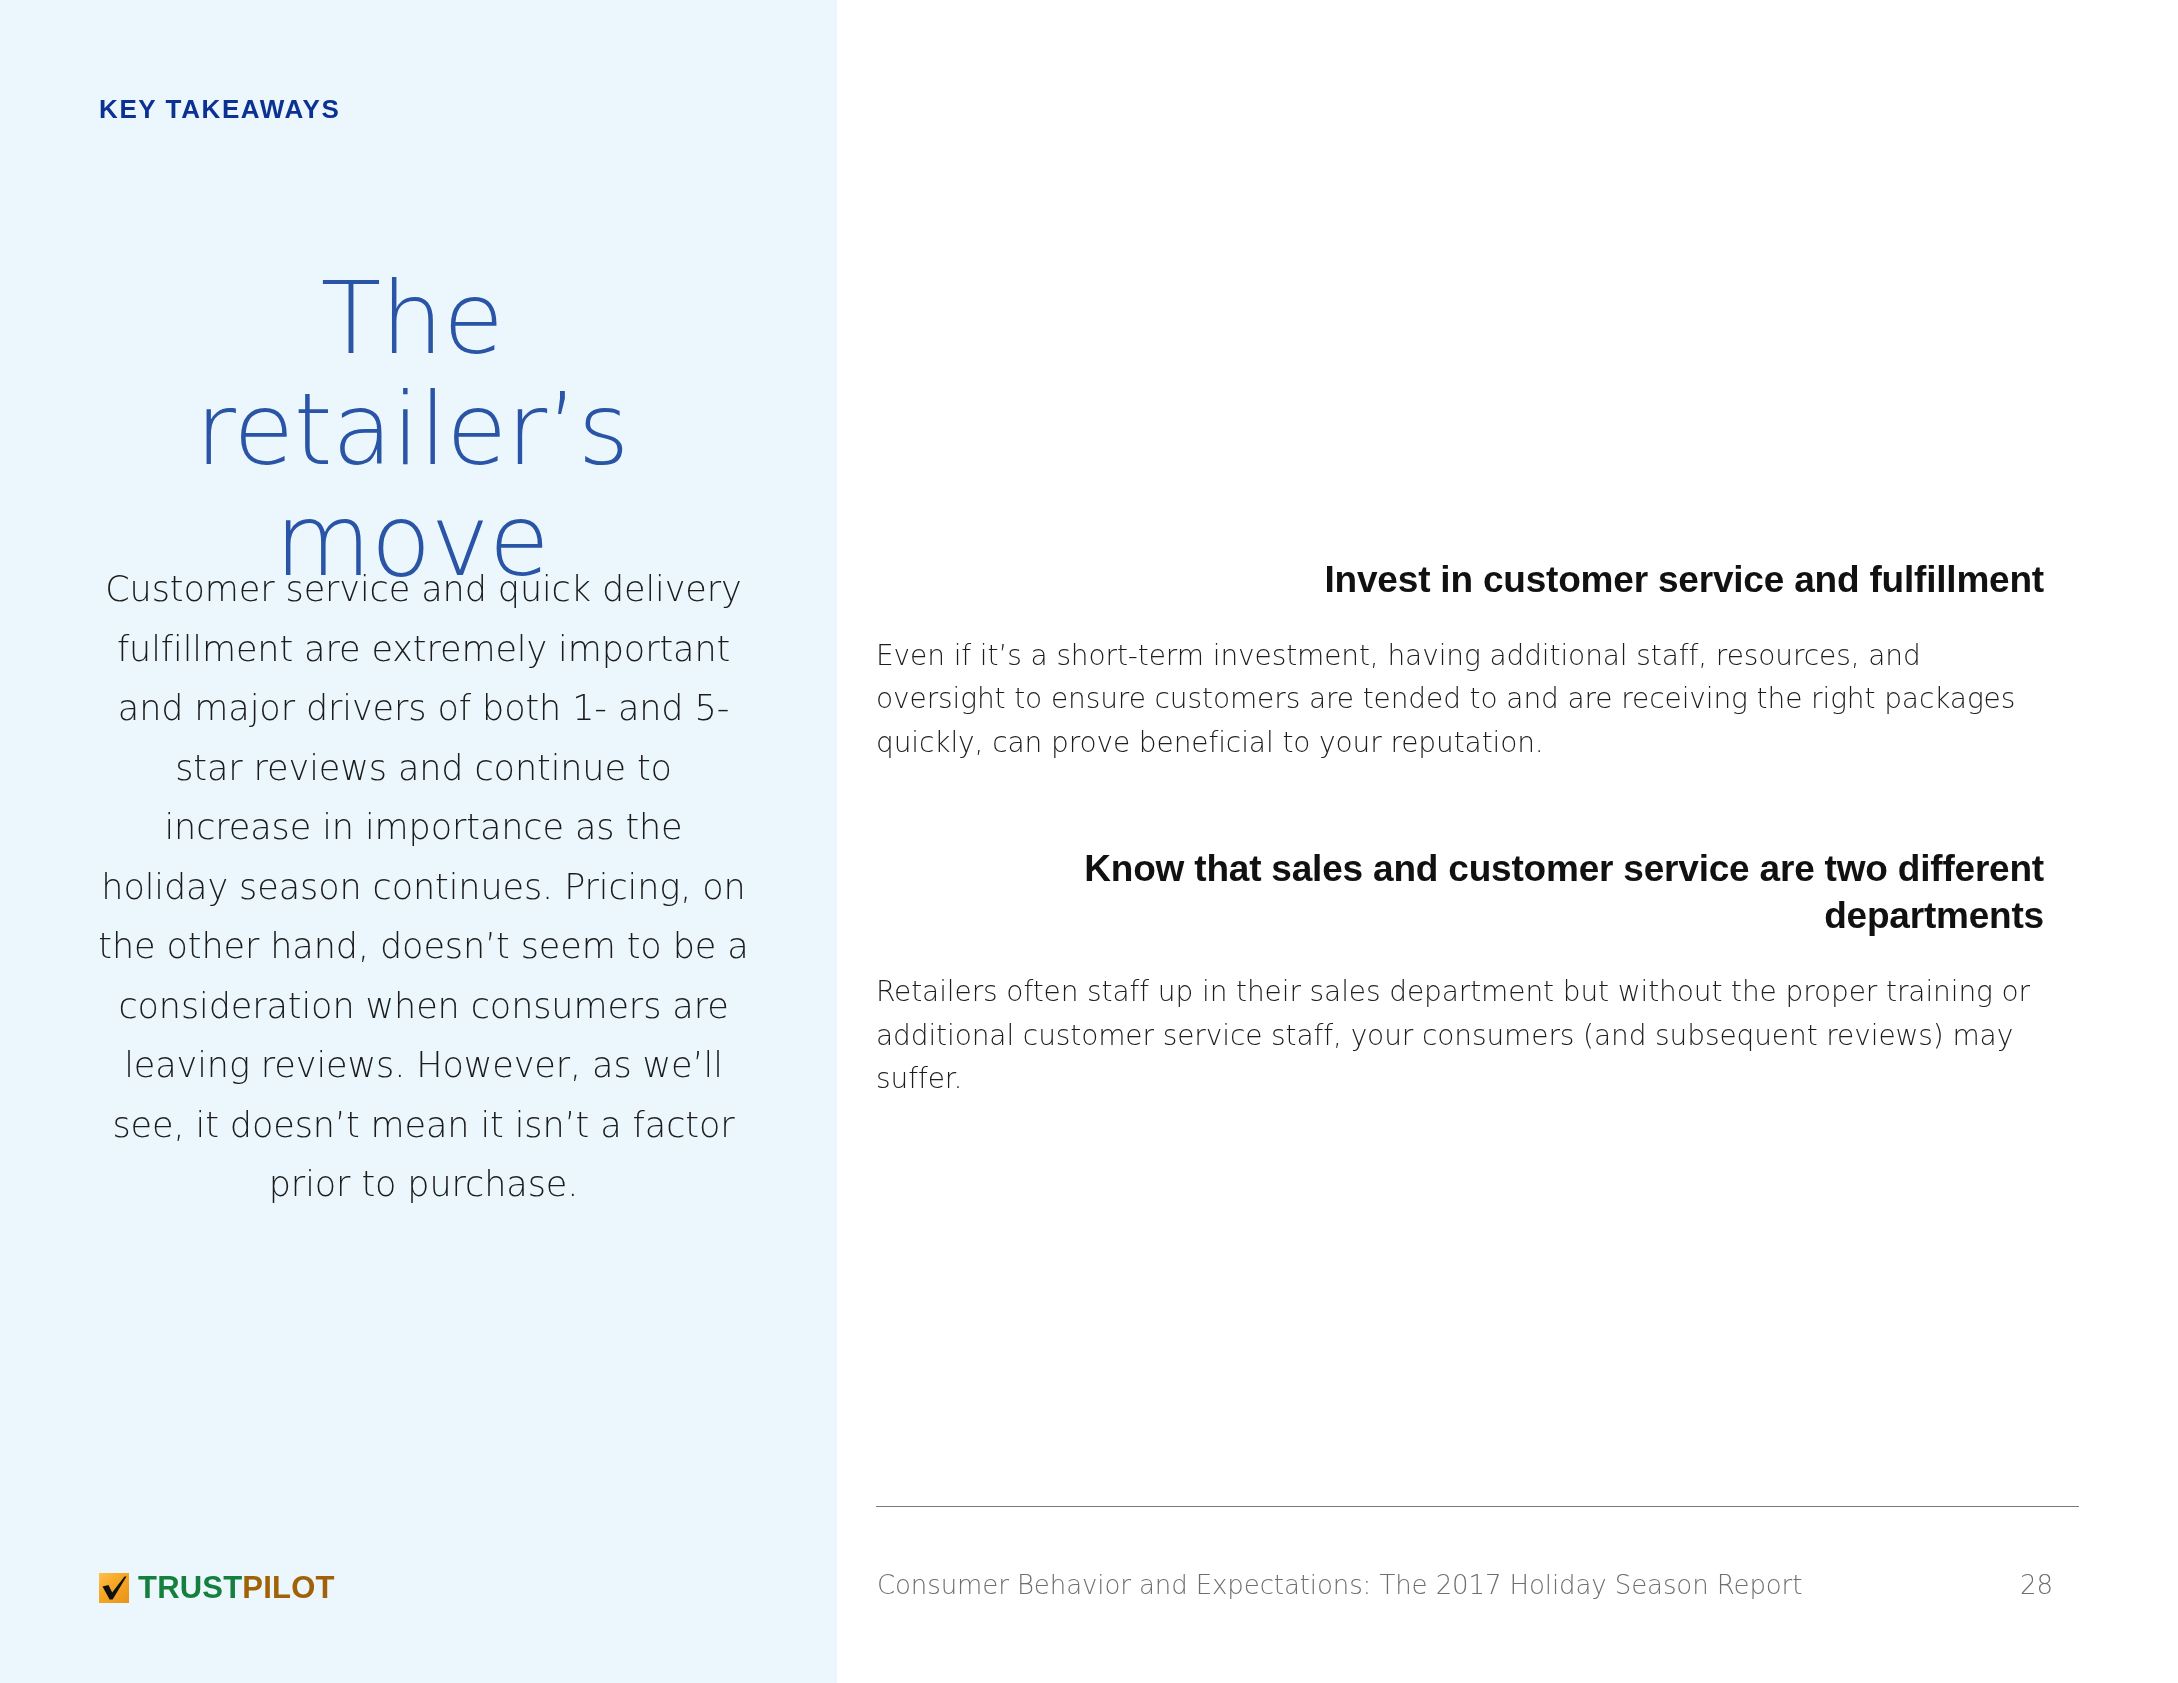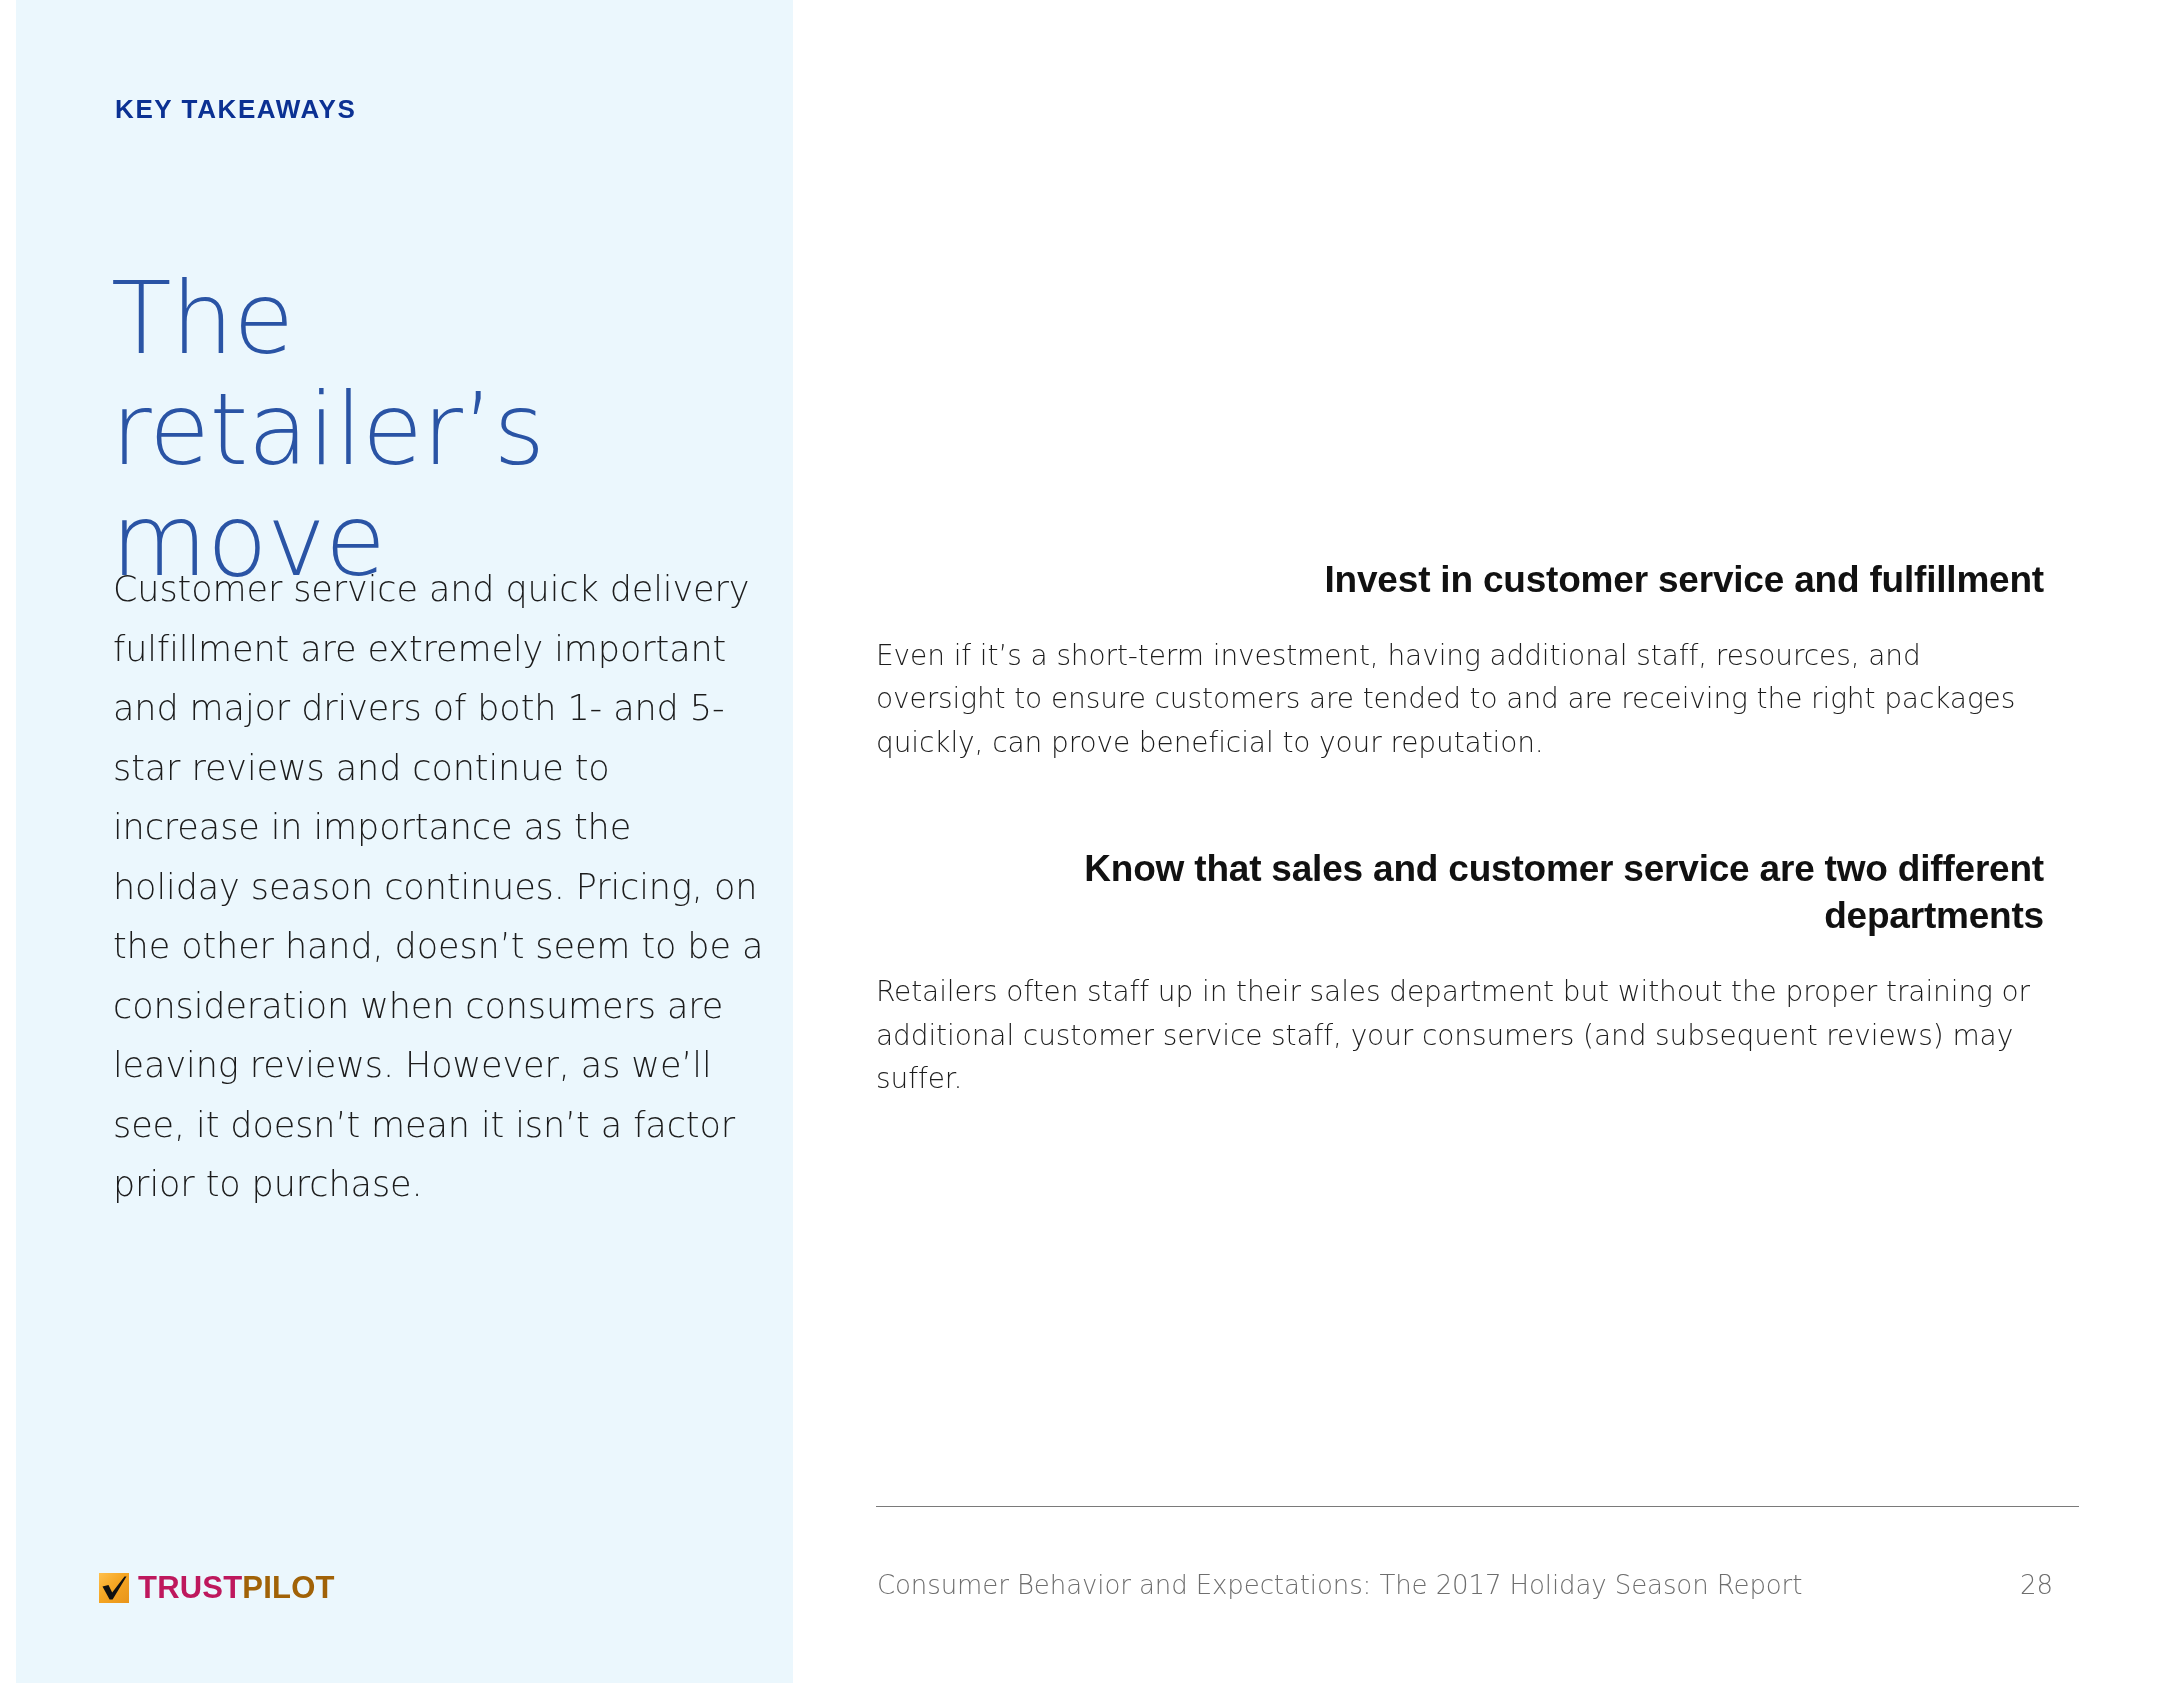--- a/index.html
+++ b/index.html
@@ -18,25 +18,26 @@
 
   .page {
     position: absolute;
     inset: 0;
     background: #ffffff;
   }
 
   
   .left-panel {
     position: absolute;
-    left: 16px;
+    left: 0;
     top: 0;
-    width: 777px;
+    width: 837px;
     height: 1683px;
     background: #ebf7fd;
+    text-align: center;
   }
 
   .eyebrow {
     position: absolute;
     left: 99px;
     top: 94px;
     font-family: "Liberation Sans", sans-serif;
     font-weight: 700;
     font-size: 26px;
     letter-spacing: 1.6px;
@@ -92,21 +93,21 @@
     top: 0;
   }
   .logo-word {
     font-family: "Liberation Sans", sans-serif;
     font-weight: 700;
     font-size: 31px;
     letter-spacing: 0.2px;
     white-space: nowrap;
     line-height: 1;
   }
-  .logo-trust { color: #be185d; }
+  .logo-trust { color: #15803d; }
   .logo-pilot { color: #a16207; }
 
   
   .right-col {
     position: absolute;
     left: 876px;
     top: 0;
     width: 1203px;
     height: 1683px;
   }

